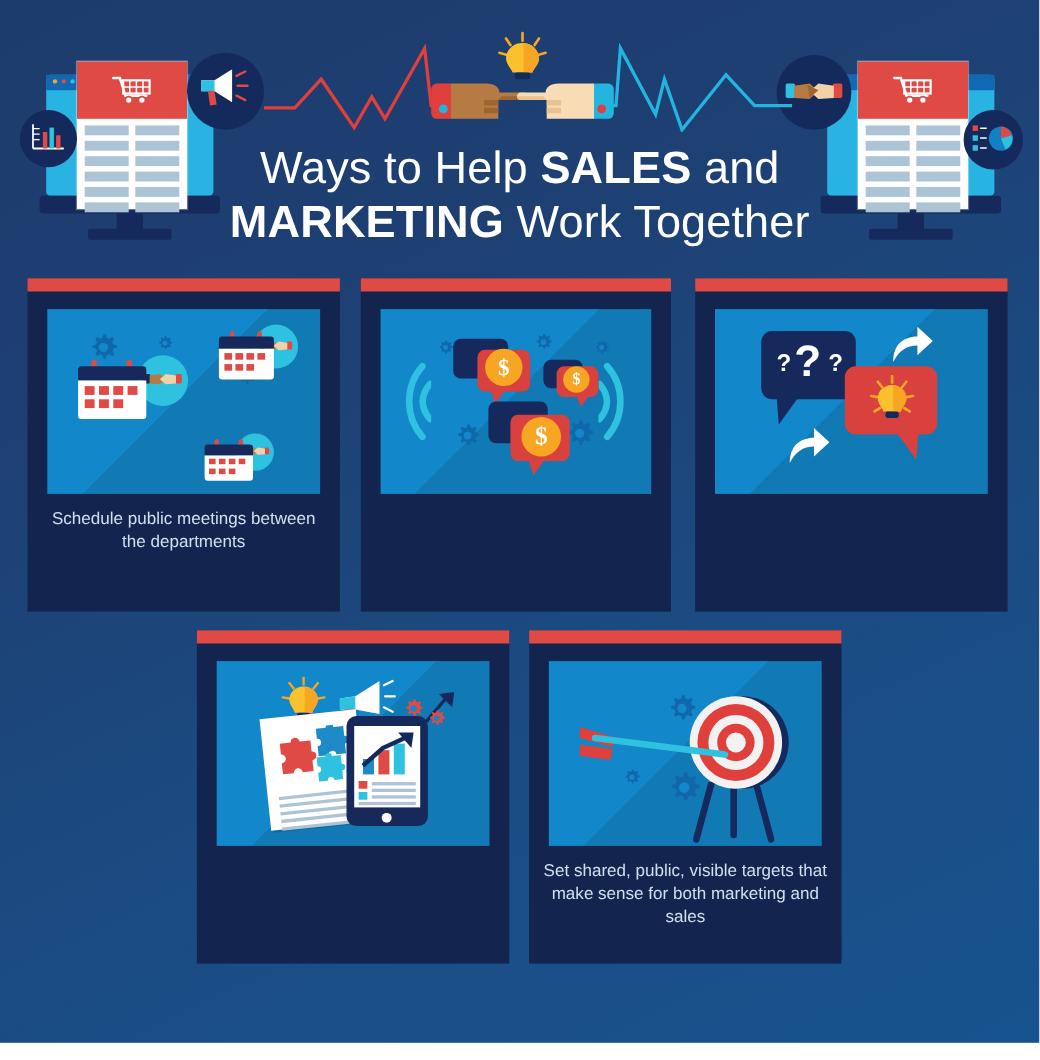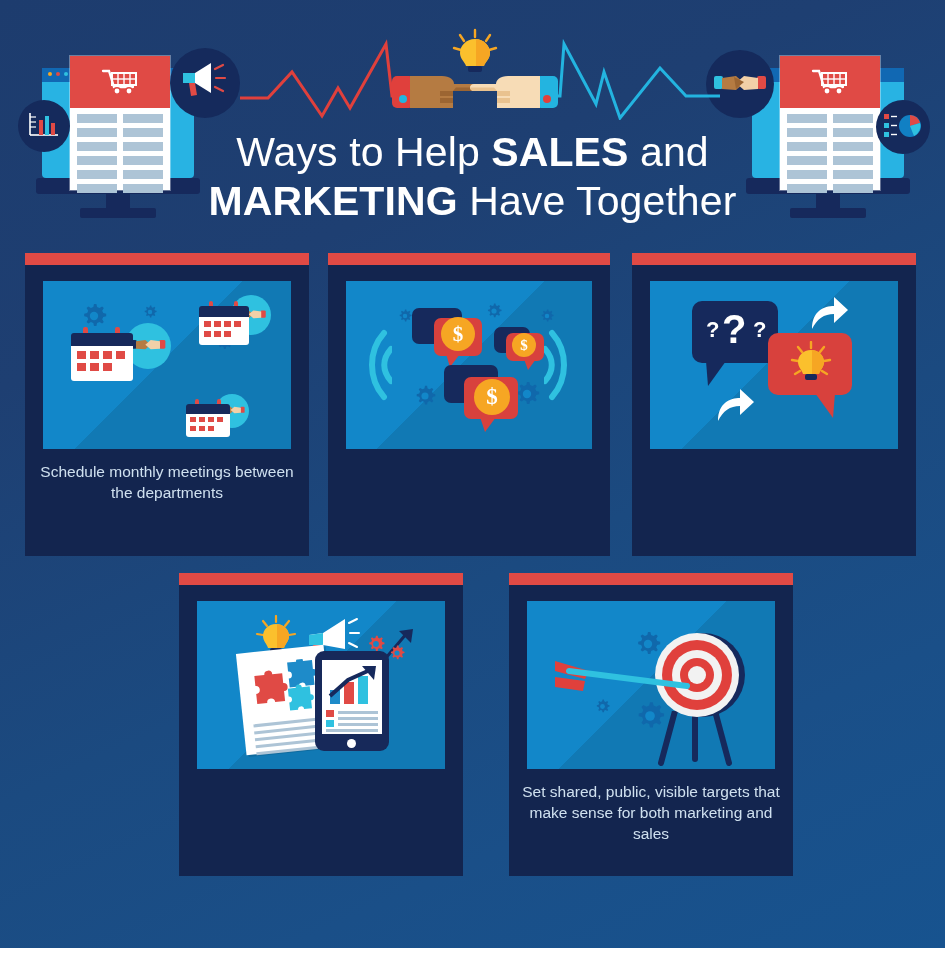--- a/index.html
+++ b/index.html
@@ -308,21 +308,21 @@
       <path d="M50 70 L63 70 L63 75 L50 75 Z" fill="#9c6532"></path>
 
       <path d="M150 48 L118 48 C110 48 106 52 106 56 L84 56 C81 56 80 58 80 59.5 C80 61 81 63 84 63 L107 63 L107 80 L150 80 Z" fill="#f7dcb6"></path>
       <path d="M107 63 L84 63 C81 63 80 61 80 59.5 L104 59.5 Z" fill="#e9c28f"></path>
       <path d="M120 63 L107 63 L107 68 L120 68 Z" fill="#e9c28f"></path>
       <path d="M120 70 L107 70 L107 75 L120 75 Z" fill="#e9c28f"></path>
     </svg>
 
     <div class="title">
       <span><span>Ways to Help </span><b>SALES</b><span> and</span></span>
-      <span class="l2"><b>MARKETING</b><span> Have Together</span></span>
+      <span class="l2"><b>MARKETING</b><span> Work Together</span></span>
     </div>
   </div>
 
   <div class="card" style="left:25px; top:253px; width:284px; height:303px;">
     <div class="card-top"></div>
     <div class="card-art">
 
       <svg class="gear" style="left:38px;top:22px;" width="26" height="26" viewBox="0 0 26 26">
         <path d="M13 1 l2.4 0 .7 3 2.4 1 2.6-1.6 1.7 1.7 -1.6 2.6 1 2.4 3 .7 0 2.4 -3 .7 -1 2.4 1.6 2.6 -1.7 1.7 -2.6-1.6 -2.4 1 -.7 3 -2.4 0 -.7-3 -2.4-1 -2.6 1.6 -1.7-1.7 1.6-2.6 -1-2.4 -3-.7 0-2.4 3-.7 1-2.4 -1.6-2.6 1.7-1.7 2.6 1.6 2.4-1 Z" fill="#1068ab"></path>
         <circle cx="13" cy="13" r="4.2" fill="#1287c9"></circle>
@@ -408,21 +408,21 @@
         <div class="cal-body" style="left:0;top:15px;width:44px;height:23px;border-radius:0 0 3px 3px;"></div>
         <div class="cal-cell" style="left:4px;top:18px;width:6px;height:5px;"></div>
         <div class="cal-cell" style="left:13px;top:18px;width:6px;height:5px;"></div>
         <div class="cal-cell" style="left:22px;top:18px;width:6px;height:5px;"></div>
         <div class="cal-cell" style="left:31px;top:18px;width:6px;height:5px;"></div>
         <div class="cal-cell" style="left:4px;top:27px;width:6px;height:5px;"></div>
         <div class="cal-cell" style="left:13px;top:27px;width:6px;height:5px;"></div>
         <div class="cal-cell" style="left:22px;top:27px;width:6px;height:5px;"></div>
       </div>
     </div>
-    <div class="card-cap">Schedule monthly meetings between the departments</div>
+    <div class="card-cap">Schedule public meetings between the departments</div>
   </div>
 
   <div class="card" style="left:328px; top:253px; width:282px; height:303px;">
     <div class="card-top"></div>
     <div class="card-art">
 
       <svg style="position:absolute;left:12px;top:48px;" width="34" height="72" viewBox="0 0 34 72">
         <path d="M26 4 C10 22 10 50 26 68" fill="none" stroke="#2fc1e0" stroke-width="6" stroke-linecap="round"></path>
         <path d="M33 20 C24 30 24 42 33 52" fill="none" stroke="#2fc1e0" stroke-width="6" stroke-linecap="round"></path>
       </svg>
@@ -584,21 +584,21 @@
           <div style="position:absolute;left:16px;top:51px;right:4px;height:3px;background:#adc4d6;"></div>
           <div style="position:absolute;left:16px;top:57px;right:4px;height:3px;background:#adc4d6;"></div>
           <div style="position:absolute;left:16px;top:63px;right:4px;height:3px;background:#adc4d6;"></div>
           <div style="position:absolute;left:4px;top:69px;right:4px;height:3px;background:#adc4d6;"></div>
         </div>
         <div style="position:absolute;left:32px;top:88px;width:9px;height:9px;border-radius:50%;background:#ffffff;"></div>
       </div>
     </div>
   </div>
 
-  <div class="card" style="left:509px; top:573px; width:284px; height:303px;">
+  <div class="card" style="left:481px; top:573px; width:284px; height:303px;">
     <div class="card-top"></div>
     <div class="card-art">
 
       <svg class="gear" style="left:108px;top:30px;" width="26" height="26" viewBox="0 0 26 26">
         <path d="M13 1 l2.4 0 .7 3 2.4 1 2.6-1.6 1.7 1.7 -1.6 2.6 1 2.4 3 .7 0 2.4 -3 .7 -1 2.4 1.6 2.6 -1.7 1.7 -2.6-1.6 -2.4 1 -.7 3 -2.4 0 -.7-3 -2.4-1 -2.6 1.6 -1.7-1.7 1.6-2.6 -1-2.4 -3-.7 0-2.4 3-.7 1-2.4 -1.6-2.6 1.7-1.7 2.6 1.6 2.4-1 Z" fill="#1068ab"></path>
         <circle cx="13" cy="13" r="4.2" fill="#1287c9"></circle>
       </svg>
       <svg class="gear" style="left:68px;top:98px;" width="15" height="15" viewBox="0 0 26 26">
         <path d="M13 1 l2.4 0 .7 3 2.4 1 2.6-1.6 1.7 1.7 -1.6 2.6 1 2.4 3 .7 0 2.4 -3 .7 -1 2.4 1.6 2.6 -1.7 1.7 -2.6-1.6 -2.4 1 -.7 3 -2.4 0 -.7-3 -2.4-1 -2.6 1.6 -1.7-1.7 1.6-2.6 -1-2.4 -3-.7 0-2.4 3-.7 1-2.4 -1.6-2.6 1.7-1.7 2.6 1.6 2.4-1 Z" fill="#1068ab"></path>
         <circle cx="13" cy="13" r="4.2" fill="#1287c9"></circle>

